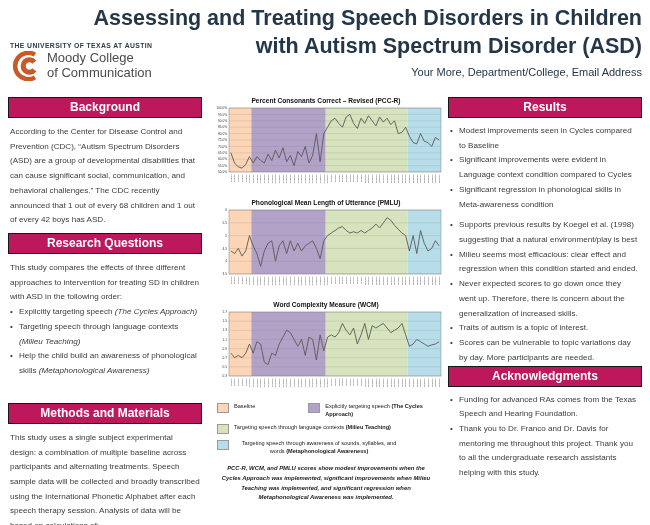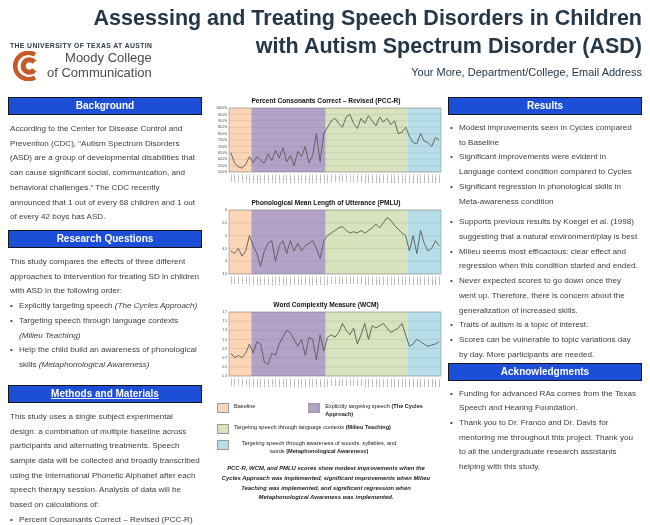--- a/index.html
+++ b/index.html
@@ -7,34 +7,34 @@
        font-family:"Liberation Sans",sans-serif;overflow:hidden;color:#3c3c3c;}
   
   .title-block{position:absolute;top:5px;right:8px;width:566px;text-align:right;}
   .poster-title{color:#243748;font-weight:bold;font-size:21.5px;line-height:1.3;margin:0;}
   .byline{color:#243748;font-size:11px;margin-top:5px;}
   .logo-block{position:absolute;left:10px;top:42px;width:180px;}
   .logo-univ{font-size:6.8px;font-weight:bold;letter-spacing:.4px;color:#2e3a46;
              text-transform:uppercase;margin-bottom:2px;}
   .logo-row{display:flex;align-items:center;}
   .logo-icon{width:32px;height:30px;margin-right:5px;flex:0 0 32px;}
-  .logo-college{font-size:13px;color:#4b4b4d;line-height:1.12;text-align:right;}
+  .logo-college{font-size:13px;color:#4b4b4d;line-height:1.12;}
   
   .col{position:absolute;top:97px;}
   .col-left{left:8px;width:194px;}
   .col-right{left:448px;width:194px;}
   .col-mid{left:207px;width:238px;}
-  .sec-h{background:#1d4ed8;border:1px solid #161616;color:#fff;font-weight:bold;
-         font-size:10px;text-align:center;padding:2px 0 3px;}
+  .sec-h{background:#be185d;border:1px solid #161616;color:#fff;font-weight:bold;
+         font-size:12px;text-align:center;padding:2px 0 3px;}
   .sec-body{font-size:8.1px;line-height:1.82;color:#3c3c3c;margin:7px 2px 0;}
   .brow{display:flex;font-size:8.1px;line-height:1.82;margin:0 2px;}
   .dot{flex:0 0 9px;width:9px;}
   .btext{flex:1;}
   .gap-rq{margin-top:5px;}
-  .gap-mm{margin-top:12px;text-decoration:underline;}
+  .gap-mm{margin-top:24px;}
   .gap-co{margin-top:12px;}
   .gap-ak{}
   
   .chart-block{margin-bottom:4px;}
   .chart-title{font-size:6.6px;font-weight:bold;text-align:center;color:#111;margin-bottom:1px;}
   svg.chart{display:block;width:238px;height:90px;}
   svg.chart text{font-family:"Liberation Sans",sans-serif;}
   
   .legend{margin-top:4px;padding-left:10px;}
   .leg-row{display:flex;margin-bottom:6px;align-items:flex-start;}

